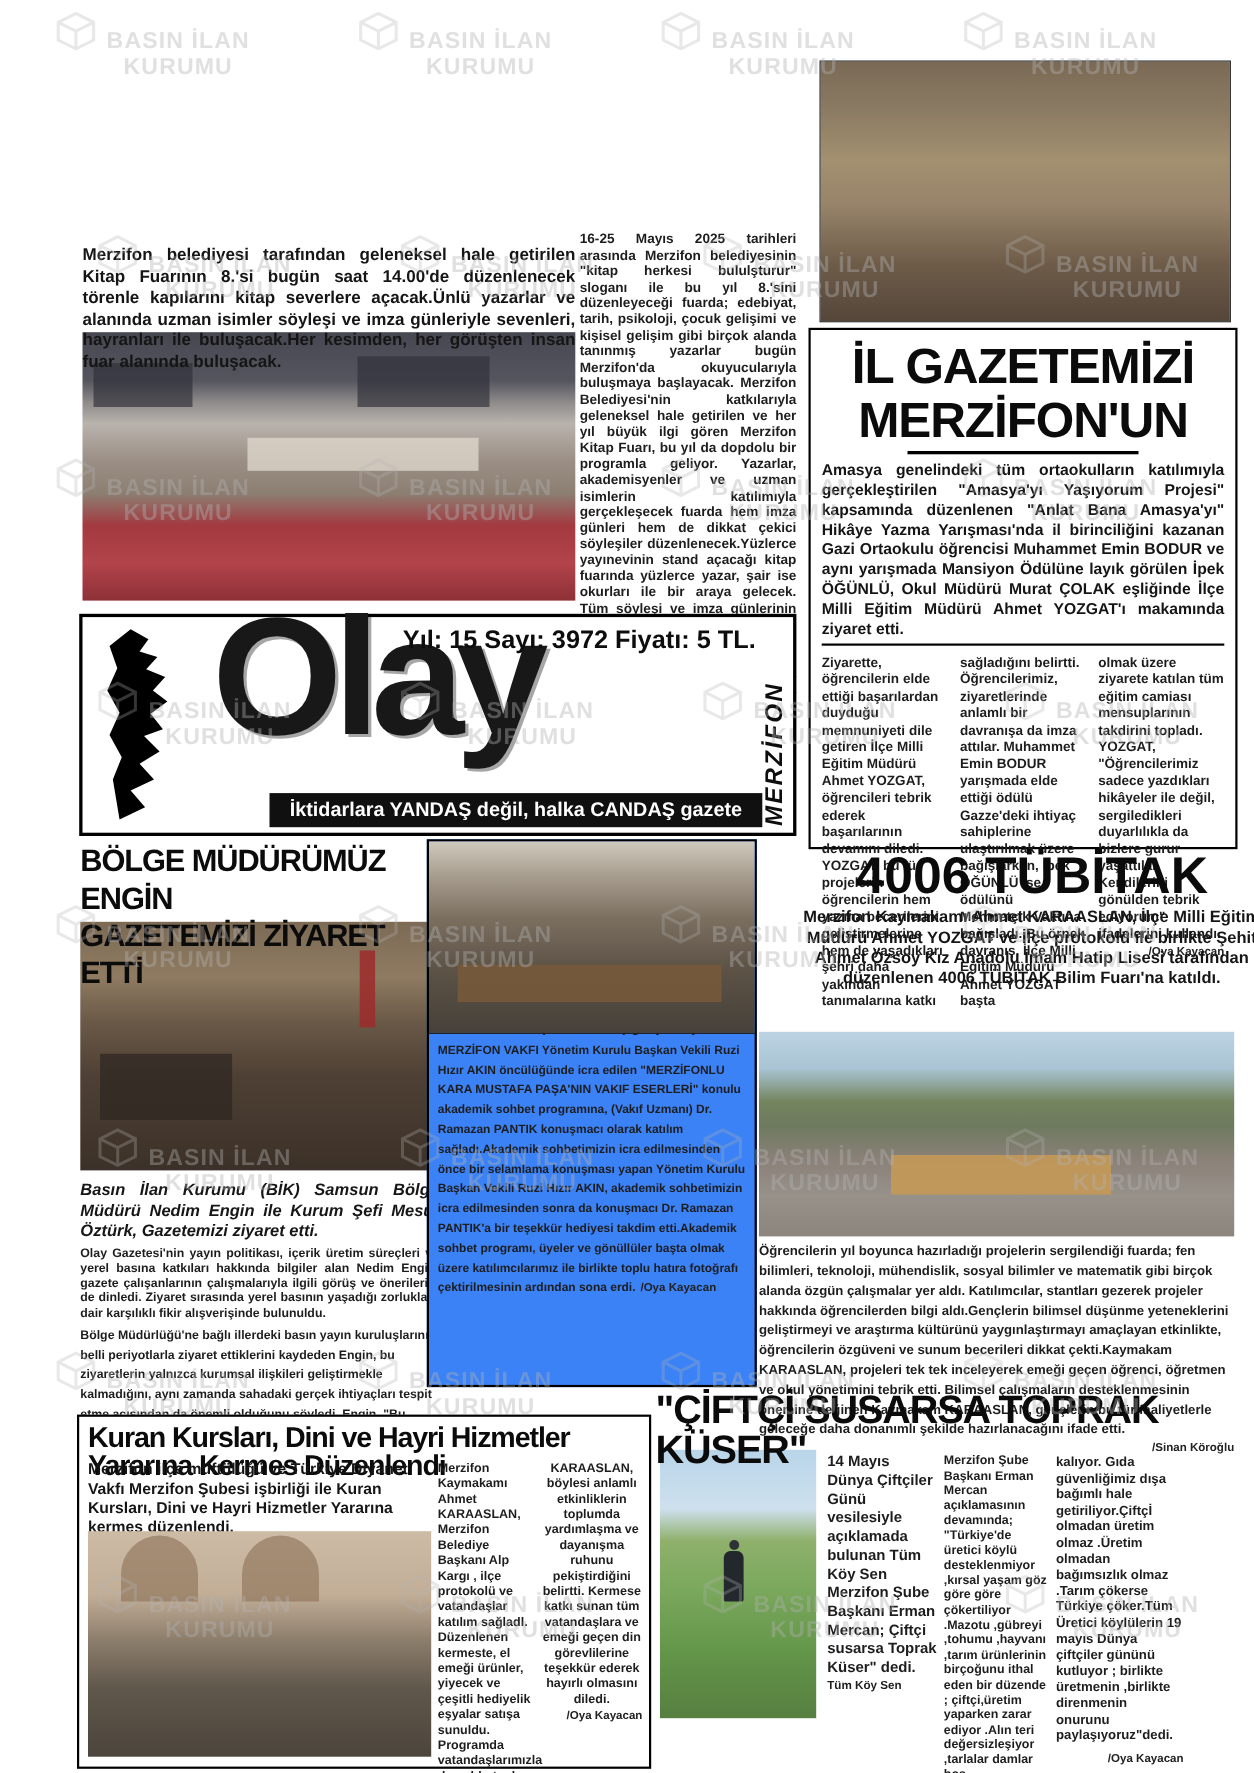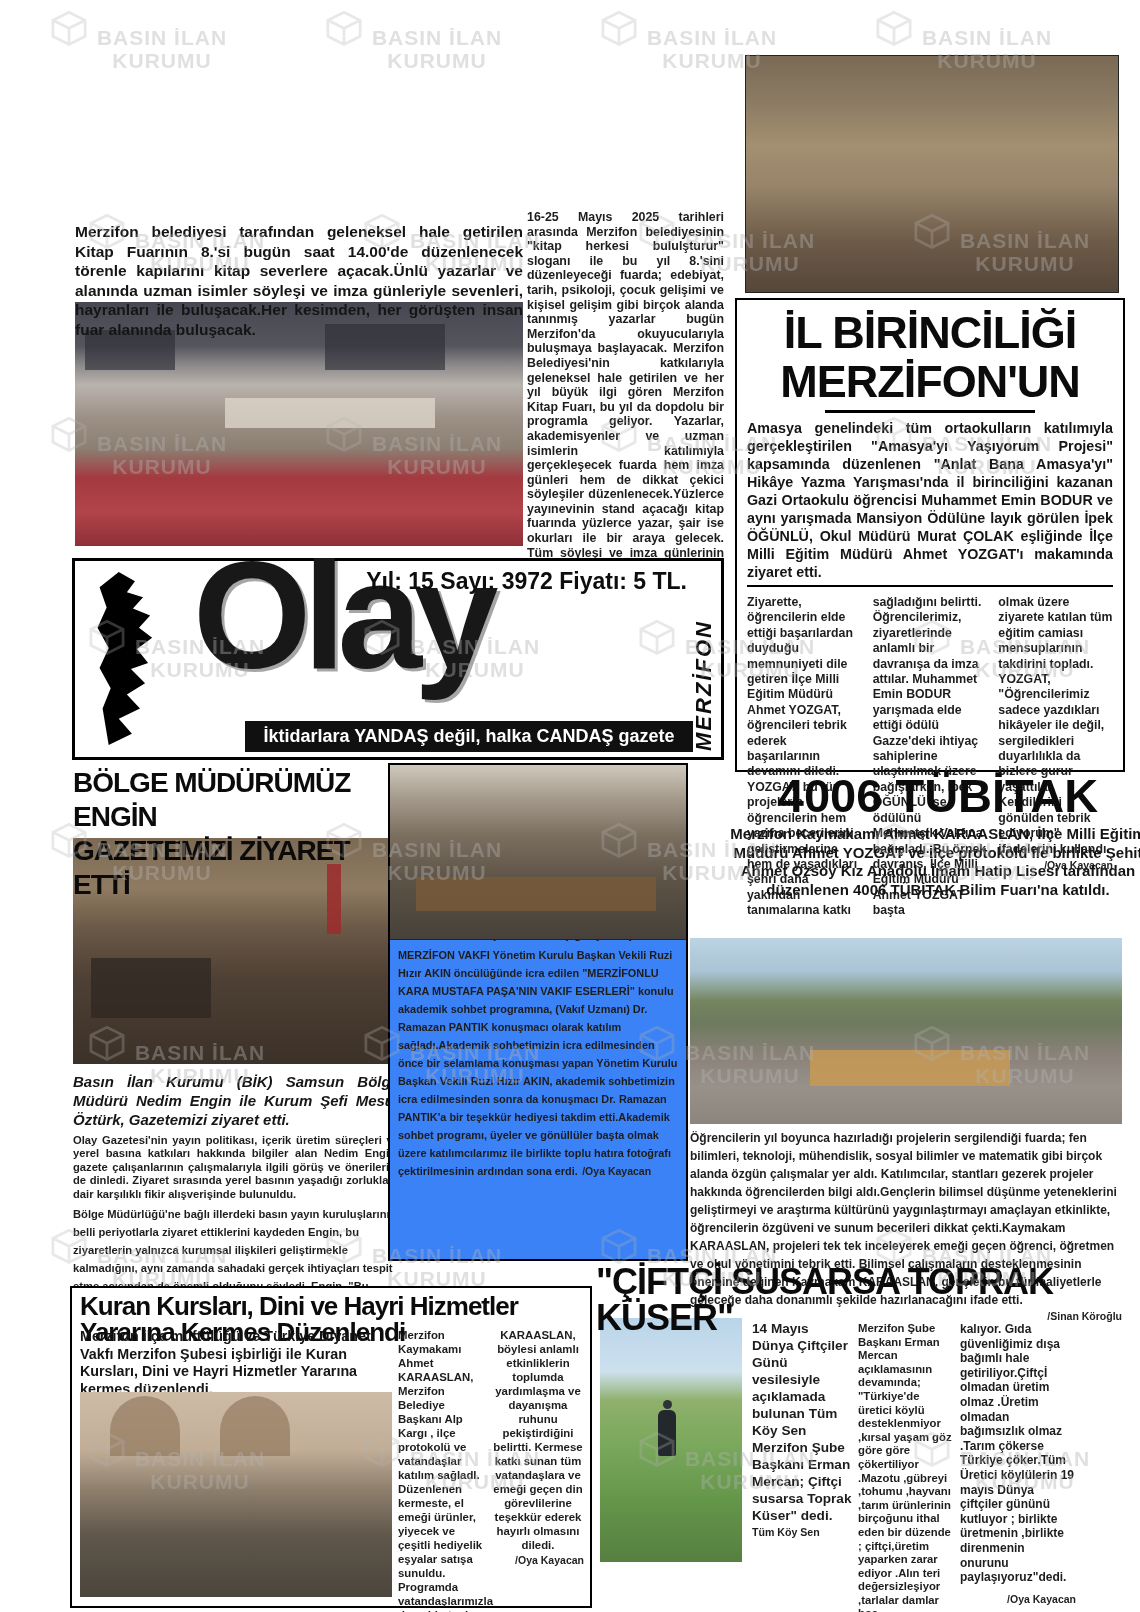--- a/index.html
+++ b/index.html
@@ -83,21 +83,21 @@
     <div class="stand" style="left:150px;top:96px;width:210px;height:30px;background:#ddd6cb;opacity:.8;"></div>
   </div>
   <div class="abs z2" style="left:527px;top:210px;width:197px;">
     <span class="body-t" style="font-size:12.4px;line-height:14.6px;display:block;">16-25 Mayıs 2025 tarihleri arasında Merzifon belediyesinin "kitap herkesi bululşturur" sloganı ile bu yıl 8.'sini düzenleyeceği fuarda; edebiyat, tarih, psikoloji, çocuk gelişimi ve kişisel gelişim gibi birçok alanda tanınmış yazarlar bugün Merzifon'da okuyucularıyla buluşmaya başlayacak. Merzifon Belediyesi'nin katkılarıyla geleneksel hale getirilen ve her yıl büyük ilgi gören Merzifon Kitap Fuarı, bu yıl da dopdolu bir programla geliyor. Yazarlar, akademisyenler ve uzman isimlerin katılımıyla gerçekleşecek fuarda hem imza günleri hem de dikkat çekici söyleşiler düzenlenecek.Yüzlerce yayınevinin stand açacağı kitap fuarında yüzlerce yazar, şair ise okurları ile bir araya gelecek. Tüm söyleşi ve imza günlerinin halka açık ve ücretsiz olarak gerçekleşeceği fuar, hem Amasya hem çevre illerden binlerce ziyaretçiyi Merzifon'da ağırlamaya hazırlanıyor. Yalnızca bir kitap fuarı değil, aynı zamanda bir kültür-sanat etkinliği olan Merzifon 8. Kitap Fuarı; her yaştan kitapseveri edebiyatın, düşüncenin ve bilimin dünyasında buluşturmayı amaçlıyor.</span>
     <span class="byline byline-r">/Sinan Köroğlu</span>
   </div>
 
   <div class="photo ph-group z1" style="left:745px;top:55px;width:372px;height:236px;border:1px solid #222;"></div>
   <div class="abs z2 bordered" style="left:735px;top:298px;width:386px;height:470px;background:#fff;">
     <div class="hl hl-a2" style="margin-top:8px;">
-      <div>İL BİRİNCİLİĞİ</div>
+      <div>İL GAZETEMİZİ</div>
       <div>MERZİFON'UN</div>
     </div>
     <div style="width:210px;border-bottom:3px solid #000;margin:4px auto 6px auto;"></div>
     <div class="intro-b" style="margin:0 10px;font-size:14.3px;line-height:18px;border-bottom:2px solid #000;padding-bottom:4px;">Amasya genelindeki tüm ortaokulların katılımıyla gerçekleştirilen "Amasya'yı Yaşıyorum Projesi" kapsamında düzenlenen "Anlat Bana Amasya'yı" Hikâye Yazma Yarışması'nda il birinciliğini kazanan Gazi Ortaokulu öğrencisi Muhammet Emin BODUR ve aynı yarışmada Mansiyon Ödülüne layık görülen İpek ÖĞÜNLÜ, Okul Müdürü Murat ÇOLAK eşliğinde İlçe Milli Eğitim Müdürü Ahmet YOZGAT'ı makamında ziyaret etti.</div>
     <div class="cols3" style="margin:8px 10px 0 10px;">
       <div class="body-t" style="font-size:12.3px;line-height:15.4px;text-align:left;">Ziyarette, öğrencilerin elde ettiği başarılardan duyduğu memnuniyeti dile getiren İlçe Milli Eğitim Müdürü Ahmet YOZGAT, öğrencileri tebrik ederek başarılarının devamını diledi. YOZGAT, bu tür projelerin öğrencilerin hem yazma becerilerini geliştirmelerine hem de yaşadıkları şehri daha yakından tanımalarına katkı</div>
       <div class="body-t" style="font-size:12.3px;line-height:15.4px;text-align:left;">sağladığını belirtti. Öğrencilerimiz, ziyaretlerinde anlamlı bir davranışa da imza attılar. Muhammet Emin BODUR yarışmada elde ettiği ödülü Gazze'deki ihtiyaç sahiplerine ulaştırılmak üzere bağışlarken, İpek ÖĞÜNLÜ ise ödülünü Mehmetçik Vakfına bağışladı. Bu örnek davranış, İlçe Milli Eğitim Müdürü Ahmet YOZGAT başta</div>
       <div>
         <span class="body-t" style="font-size:12.3px;line-height:15.4px;text-align:left;display:block;">olmak üzere ziyarete katılan tüm eğitim camiası mensuplarının takdirini topladı. YOZGAT, "Öğrencilerimiz sadece yazdıkları hikâyeler ile değil, sergiledikleri duyarlılıkla da bizlere gurur yaşattılar. Kendilerini gönülden tebrik ediyorum" ifadelerini kullandı.</span>
         <span class="byline byline-r">/Oya Kayacan</span>

